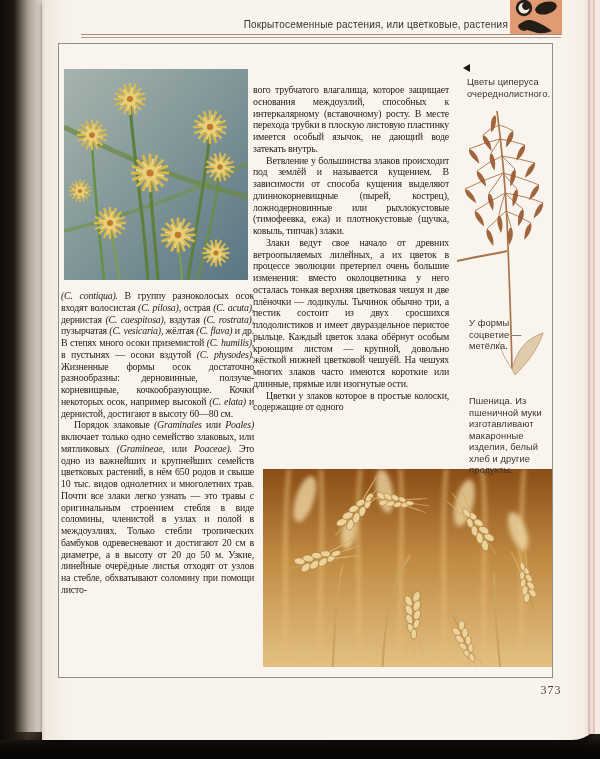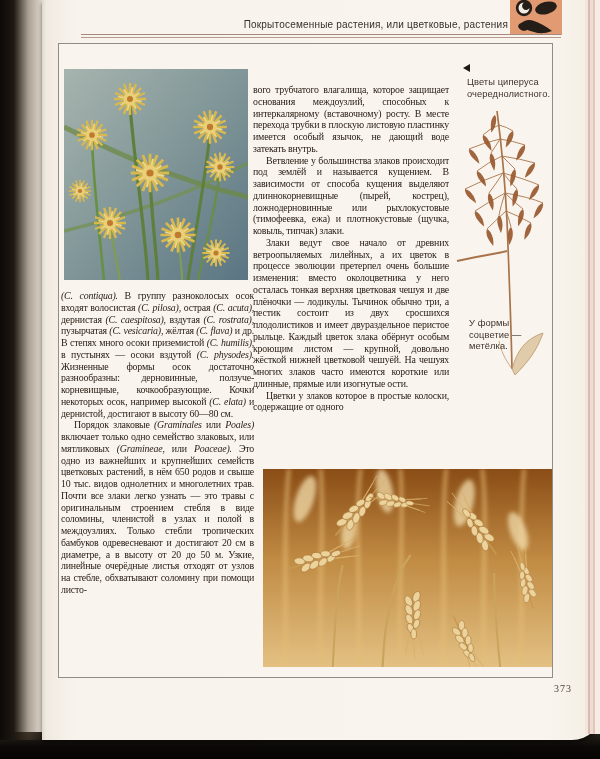--- a/index.html
+++ b/index.html
@@ -30,22 +30,22 @@
   .para{margin:0;text-align:justify;font-family:"Liberation Serif",serif;
         font-size:9.9px;line-height:11.75px;letter-spacing:-.2px;color:#2c2119;}
   .para.indent{text-indent:13px;}
   .cap-block{position:absolute;left:404px;top:20px;width:88px;z-index:2;}
   .pointer{width:0;height:0;border-top:4px solid transparent;border-bottom:4px solid transparent;
         border-right:7px solid #1d1813;margin-bottom:5px;}
   .caption{margin:4px;font-family:"Liberation Sans",sans-serif;font-size:9.3px;line-height:11.5px;
         color:#3e322a;letter-spacing:.1px;}
   .cap-oat{position:absolute;left:406px;top:270px;width:72px;z-index:2;}
   .cap-wheat{position:absolute;left:406px;top:348px;width:86px;z-index:2;}
-  .page-number{position:absolute;left:488px;top:683px;width:42px;text-align:right;
-        font-family:"Liberation Serif",serif;font-size:10px;color:#4e4036;letter-spacing:1px;}
+  .page-number{position:absolute;left:488px;top:683px;width:42px;text-align:center;
+        font-family:"Liberation Serif",serif;font-size:12px;color:#4e4036;letter-spacing:1px;}
 </style>
 </head>
 <body>
 
 <div class="scan">
   <div class="bottom-band"></div>
   <div class="edge-stripes"></div>
 
   <div class="page">
 
@@ -164,20 +164,23 @@
         <use href="#sp" transform="translate(88,102) rotate(32)"></use>
         <use href="#sp" transform="translate(32,128) rotate(-20)"></use>
         <use href="#sp" transform="translate(56,126) rotate(6)"></use>
         <use href="#sp" transform="translate(76,122) rotate(22)"></use>
       </svg>
 
       <div class="cap-oat">
         <p class="caption">У формы соцветие — метёлка.</p>
       </div>
 
+      <div class="cap-wheat">
+        <p class="caption">Пшеница. Из пшеничной муки изготавливают макаронные изделия, белый хлеб и другие продукты.</p>
+      </div>
 
       <svg class="fig-wheat" viewBox="0 0 290 198" preserveAspectRatio="none">
         <defs>
           <linearGradient id="wbg" x1="0" y1="0" x2="0" y2="1">
             <stop offset="0" stop-color="#8a4d16"></stop>
             <stop offset="0.45" stop-color="#c08a42"></stop>
             <stop offset="1" stop-color="#e3c183"></stop>
           </linearGradient>
           <filter id="blur2">
               <feGaussianBlur stdDeviation="2.2"></feGaussianBlur>

